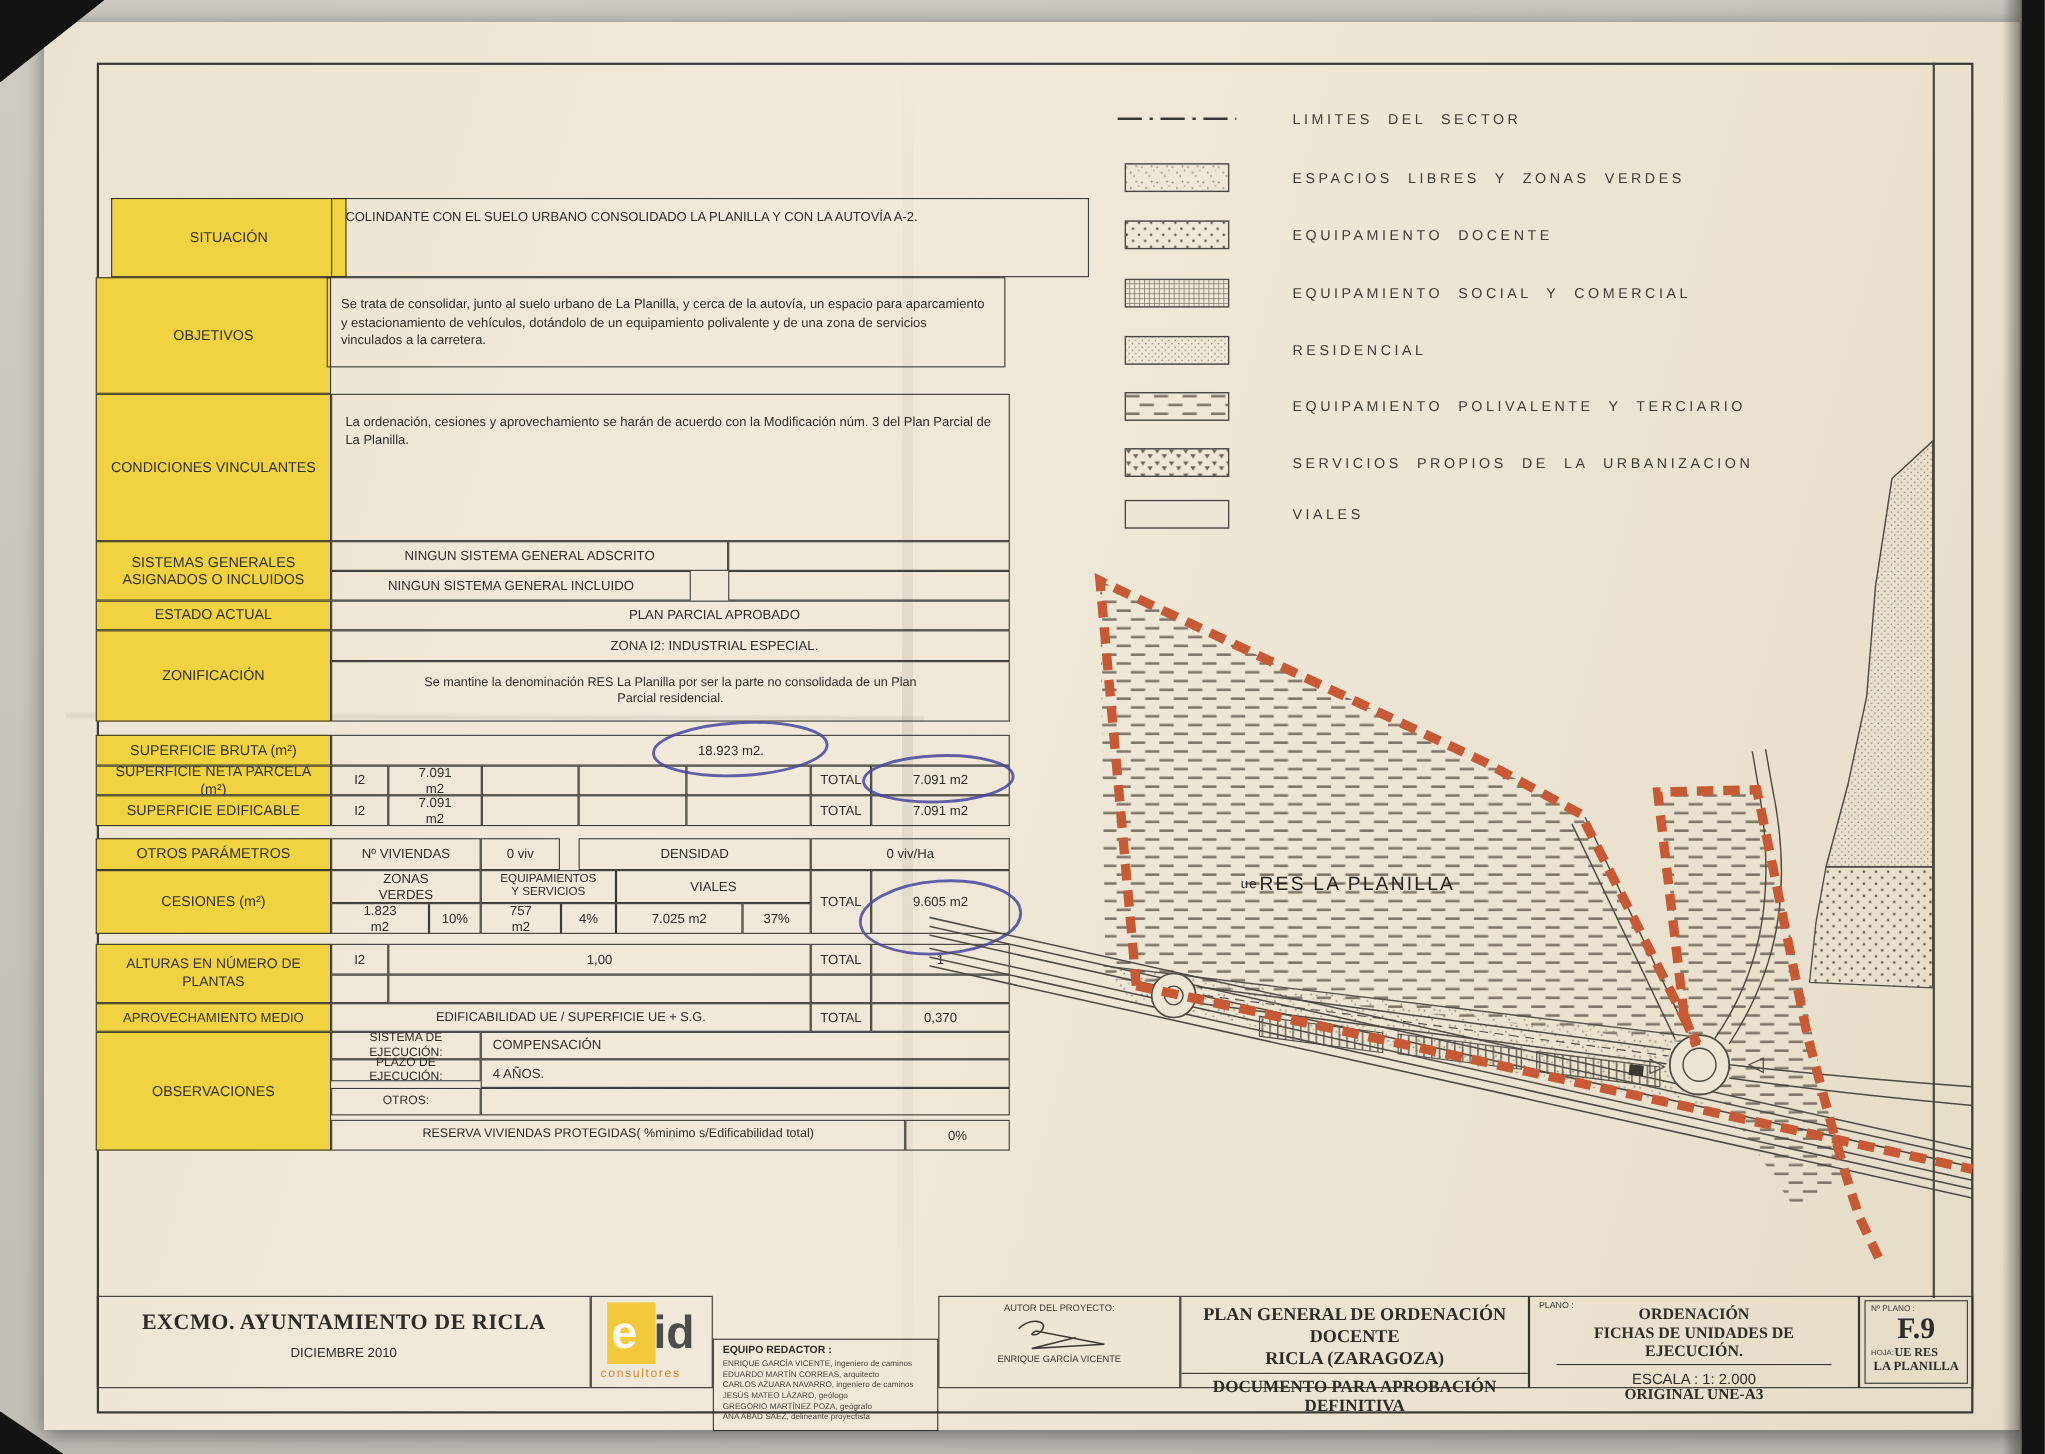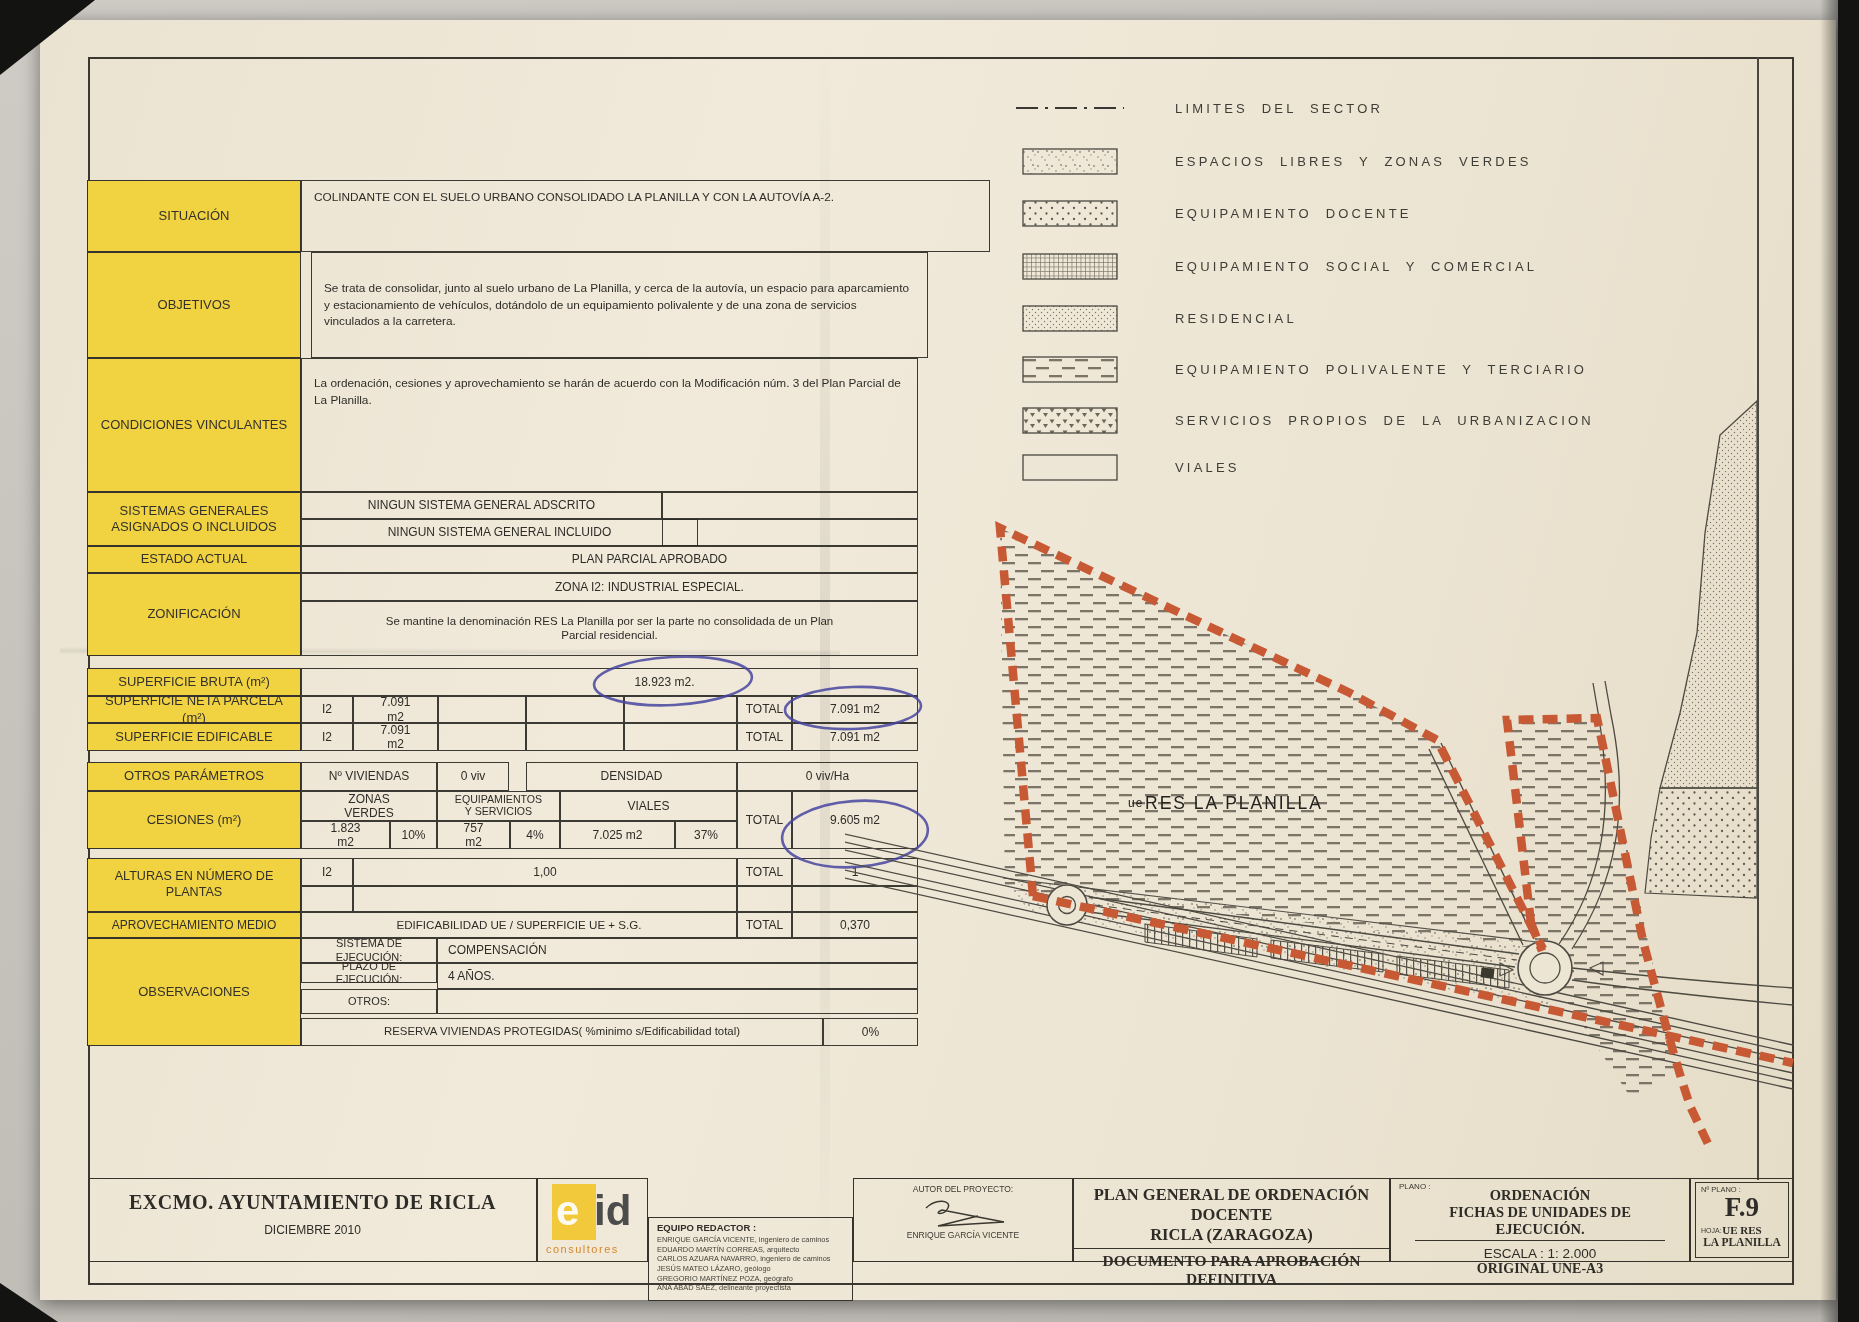--- a/index.html
+++ b/index.html
@@ -74,33 +74,33 @@
       </pattern>
     </defs>
   </svg>
 
   <div class="abs" id="paper"></div>
   <div class="abs crease" style="left:820px;top:30px;width:10px;height:1260px;"></div>
   <div class="abs crease" style="left:60px;top:648px;width:780px;height:8px;transform:rotate(0.2deg);"></div>
   <div class="abs" id="frame"></div>
   <div class="abs" id="frame-inner-vline"></div>
 
-  <div class="abs ylab" style="left:87px;top:180px;width:214px;height:72px;">SITUACIÓN</div>
+  <div class="abs ylab" style="left:101px;top:180px;width:214px;height:72px;">SITUACIÓN</div>
   <div class="abs ptxt" style="left:301px;top:180px;width:689px;height:72px;align-items:flex-start;padding-top:8px;">COLINDANTE CON EL SUELO URBANO CONSOLIDADO LA PLANILLA Y CON LA AUTOVÍA A-2.</div>
 
   <div class="abs ylab" style="left:87px;top:252px;width:214px;height:106px;">OBJETIVOS</div>
-  <div class="abs ptxt" style="left:311px;top:252px;width:617px;height:106px;">Se trata de consolidar, junto al suelo urbano de La Planilla, y cerca de la autovía, un espacio para aparcamiento y estacionamiento de vehículos, dotándolo de un equipamiento polivalente y de una zona de servicios vinculados a la carretera.</div>
+  <div class="abs ptxt" style="left:297px;top:252px;width:617px;height:82px;">Se trata de consolidar, junto al suelo urbano de La Planilla, y cerca de la autovía, un espacio para aparcamiento y estacionamiento de vehículos, dotándolo de un equipamiento polivalente y de una zona de servicios vinculados a la carretera.</div>
 
   <div class="abs ylab" style="left:87px;top:358px;width:214px;height:134px;">CONDICIONES VINCULANTES</div>
   <div class="abs ptxt" style="left:301px;top:358px;width:617px;height:134px;align-items:flex-start;padding-top:16px;">La ordenación, cesiones y aprovechamiento se harán de acuerdo con la Modificación núm. 3 del Plan Parcial de La Planilla.</div>
 
   <div class="abs ylab" style="left:87px;top:492px;width:214px;height:54px;">SISTEMAS GENERALES ASIGNADOS O INCLUIDOS</div>
   <div class="abs cell" style="left:301px;top:492px;width:361px;height:27px;">NINGUN SISTEMA GENERAL ADSCRITO</div>
   <div class="abs cell" style="left:662px;top:492px;width:256px;height:27px;"></div>
-  <div class="abs cell" style="left:301px;top:519px;width:397px;height:27px;">NINGUN SISTEMA GENERAL INCLUIDO</div>
+  <div class="abs cell" style="left:301px;top:519px;width:327px;height:27px;">NINGUN SISTEMA GENERAL INCLUIDO</div>
   <div class="abs cell" style="left:662px;top:519px;width:256px;height:27px;"></div>
 
   <div class="abs ylab" style="left:87px;top:546px;width:214px;height:27px;">ESTADO ACTUAL</div>
   <div class="abs cell" style="left:301px;top:546px;width:617px;height:27px;padding-left:100px;">PLAN PARCIAL APROBADO</div>
 
   <div class="abs ylab" style="left:87px;top:573px;width:214px;height:83px;">ZONIFICACIÓN</div>
   <div class="abs cell" style="left:301px;top:573px;width:617px;height:28px;padding-left:100px;">ZONA I2: INDUSTRIAL ESPECIAL.</div>
   <div class="abs cell" style="left:301px;top:601px;width:617px;height:55px;font-size:11.5px;padding:2px 66px;">Se mantine la denominación RES La Planilla por ser la parte no consolidada de un Plan Parcial residencial.</div>
 
   <div class="abs ylab" style="left:87px;top:668px;width:214px;height:28px;">SUPERFICIE BRUTA (m²)</div>

